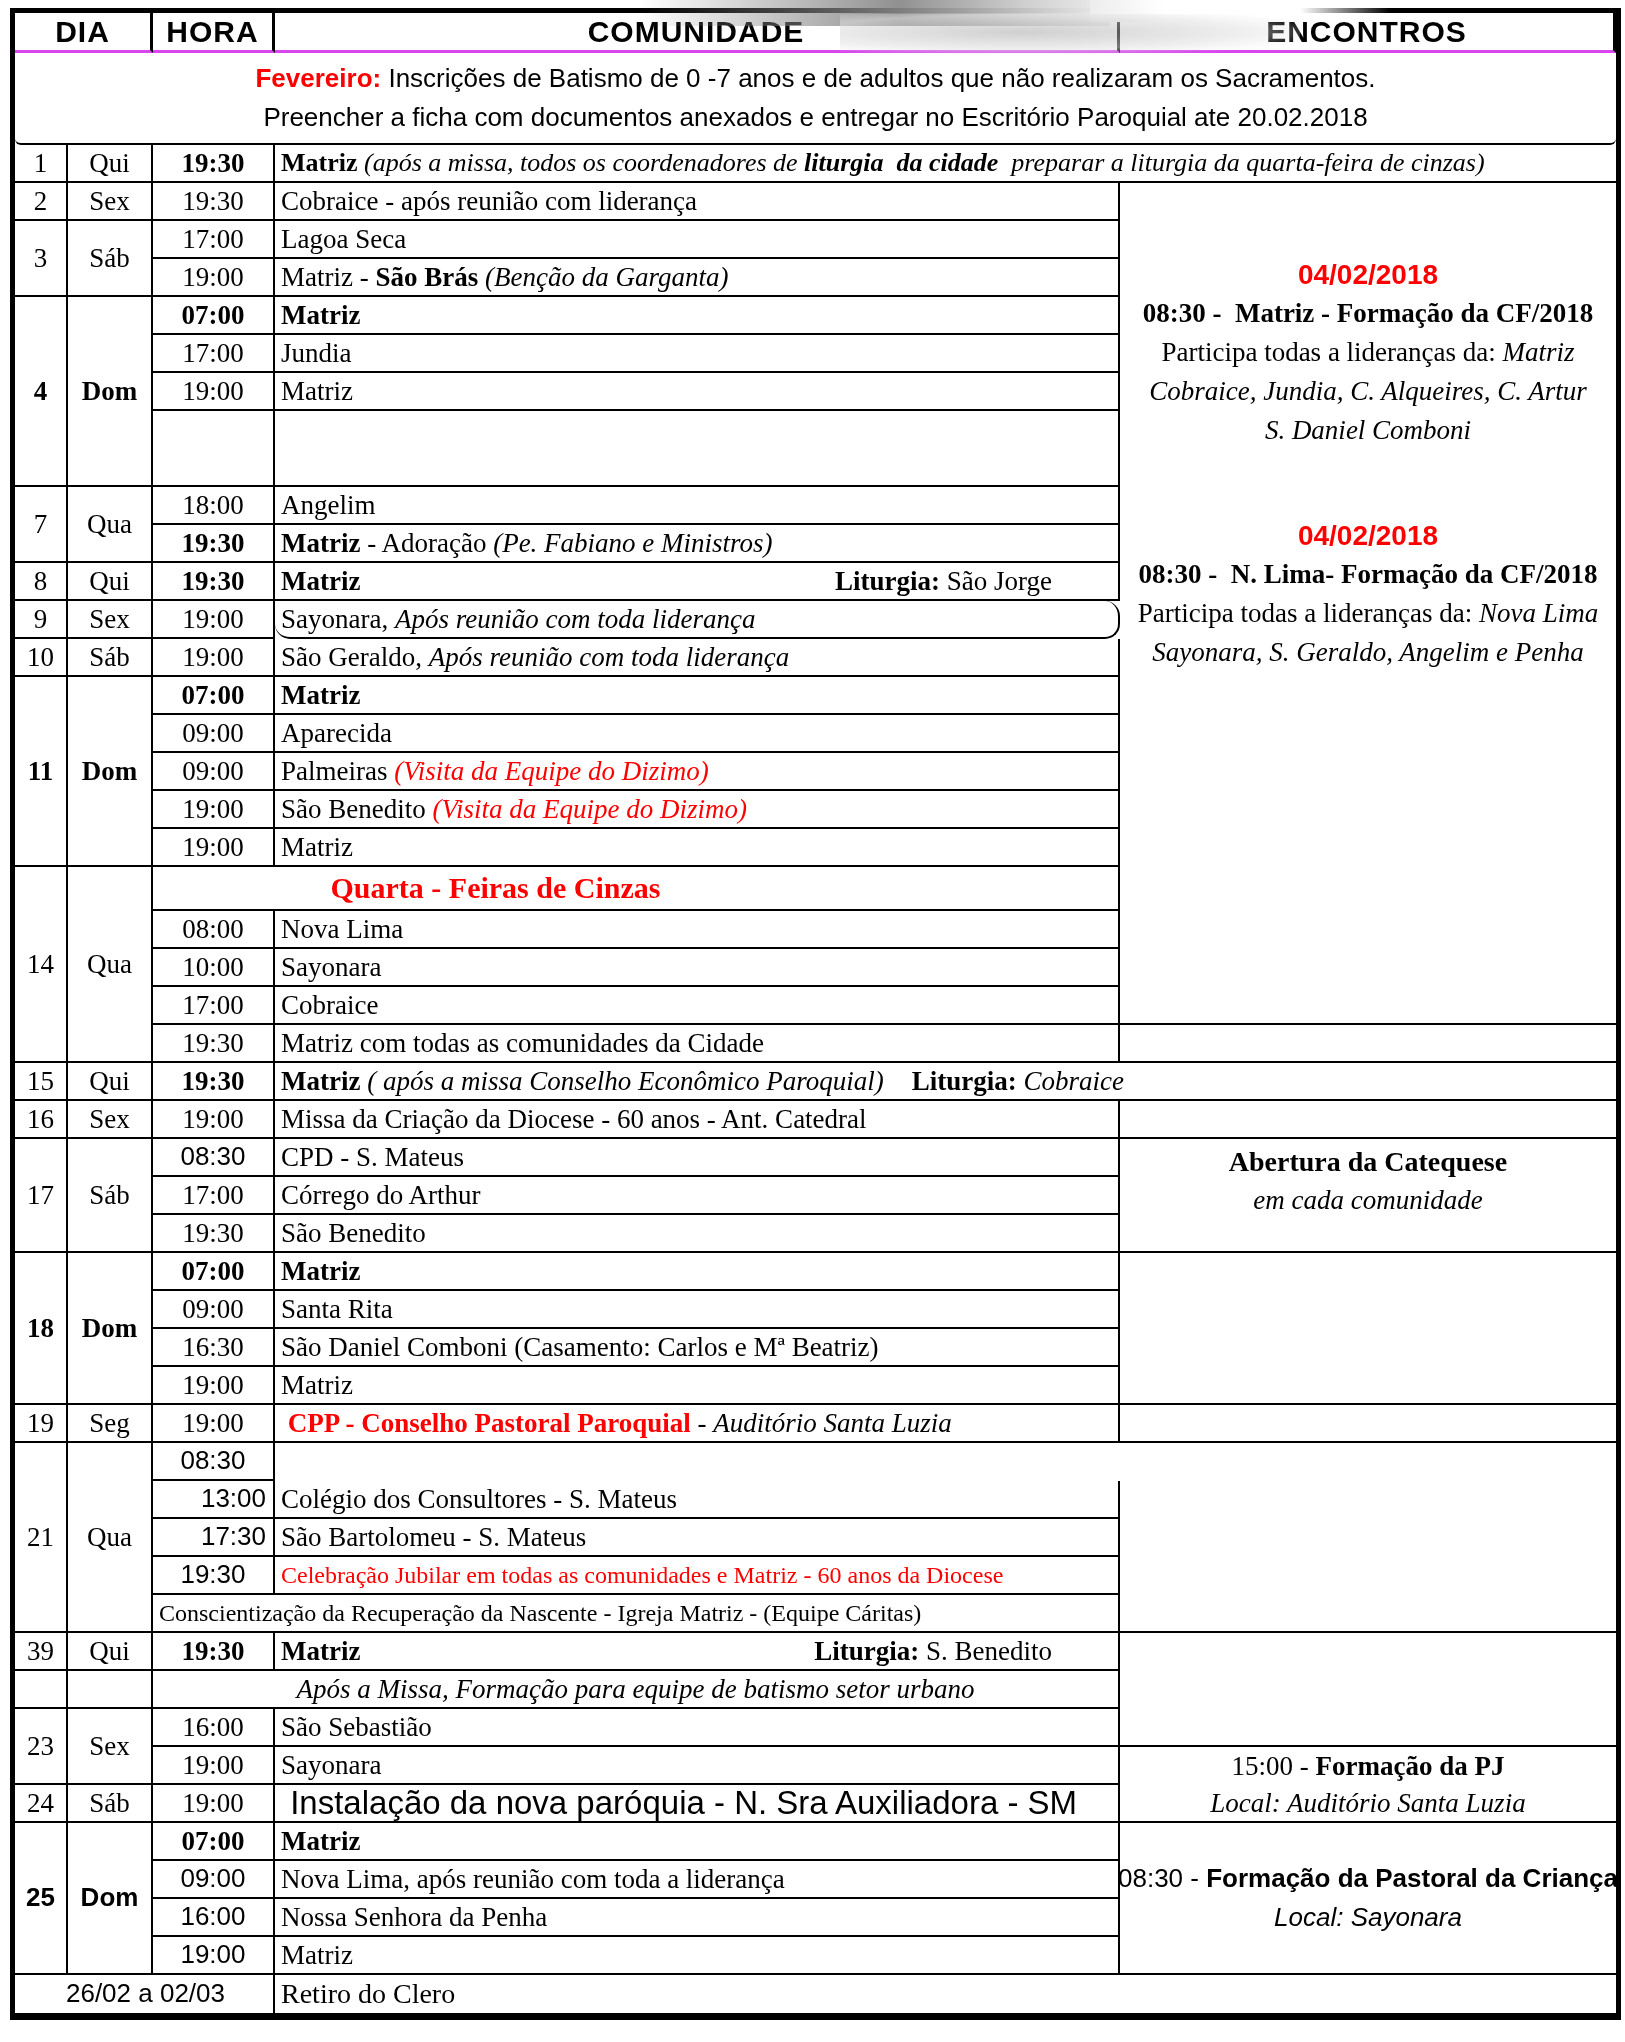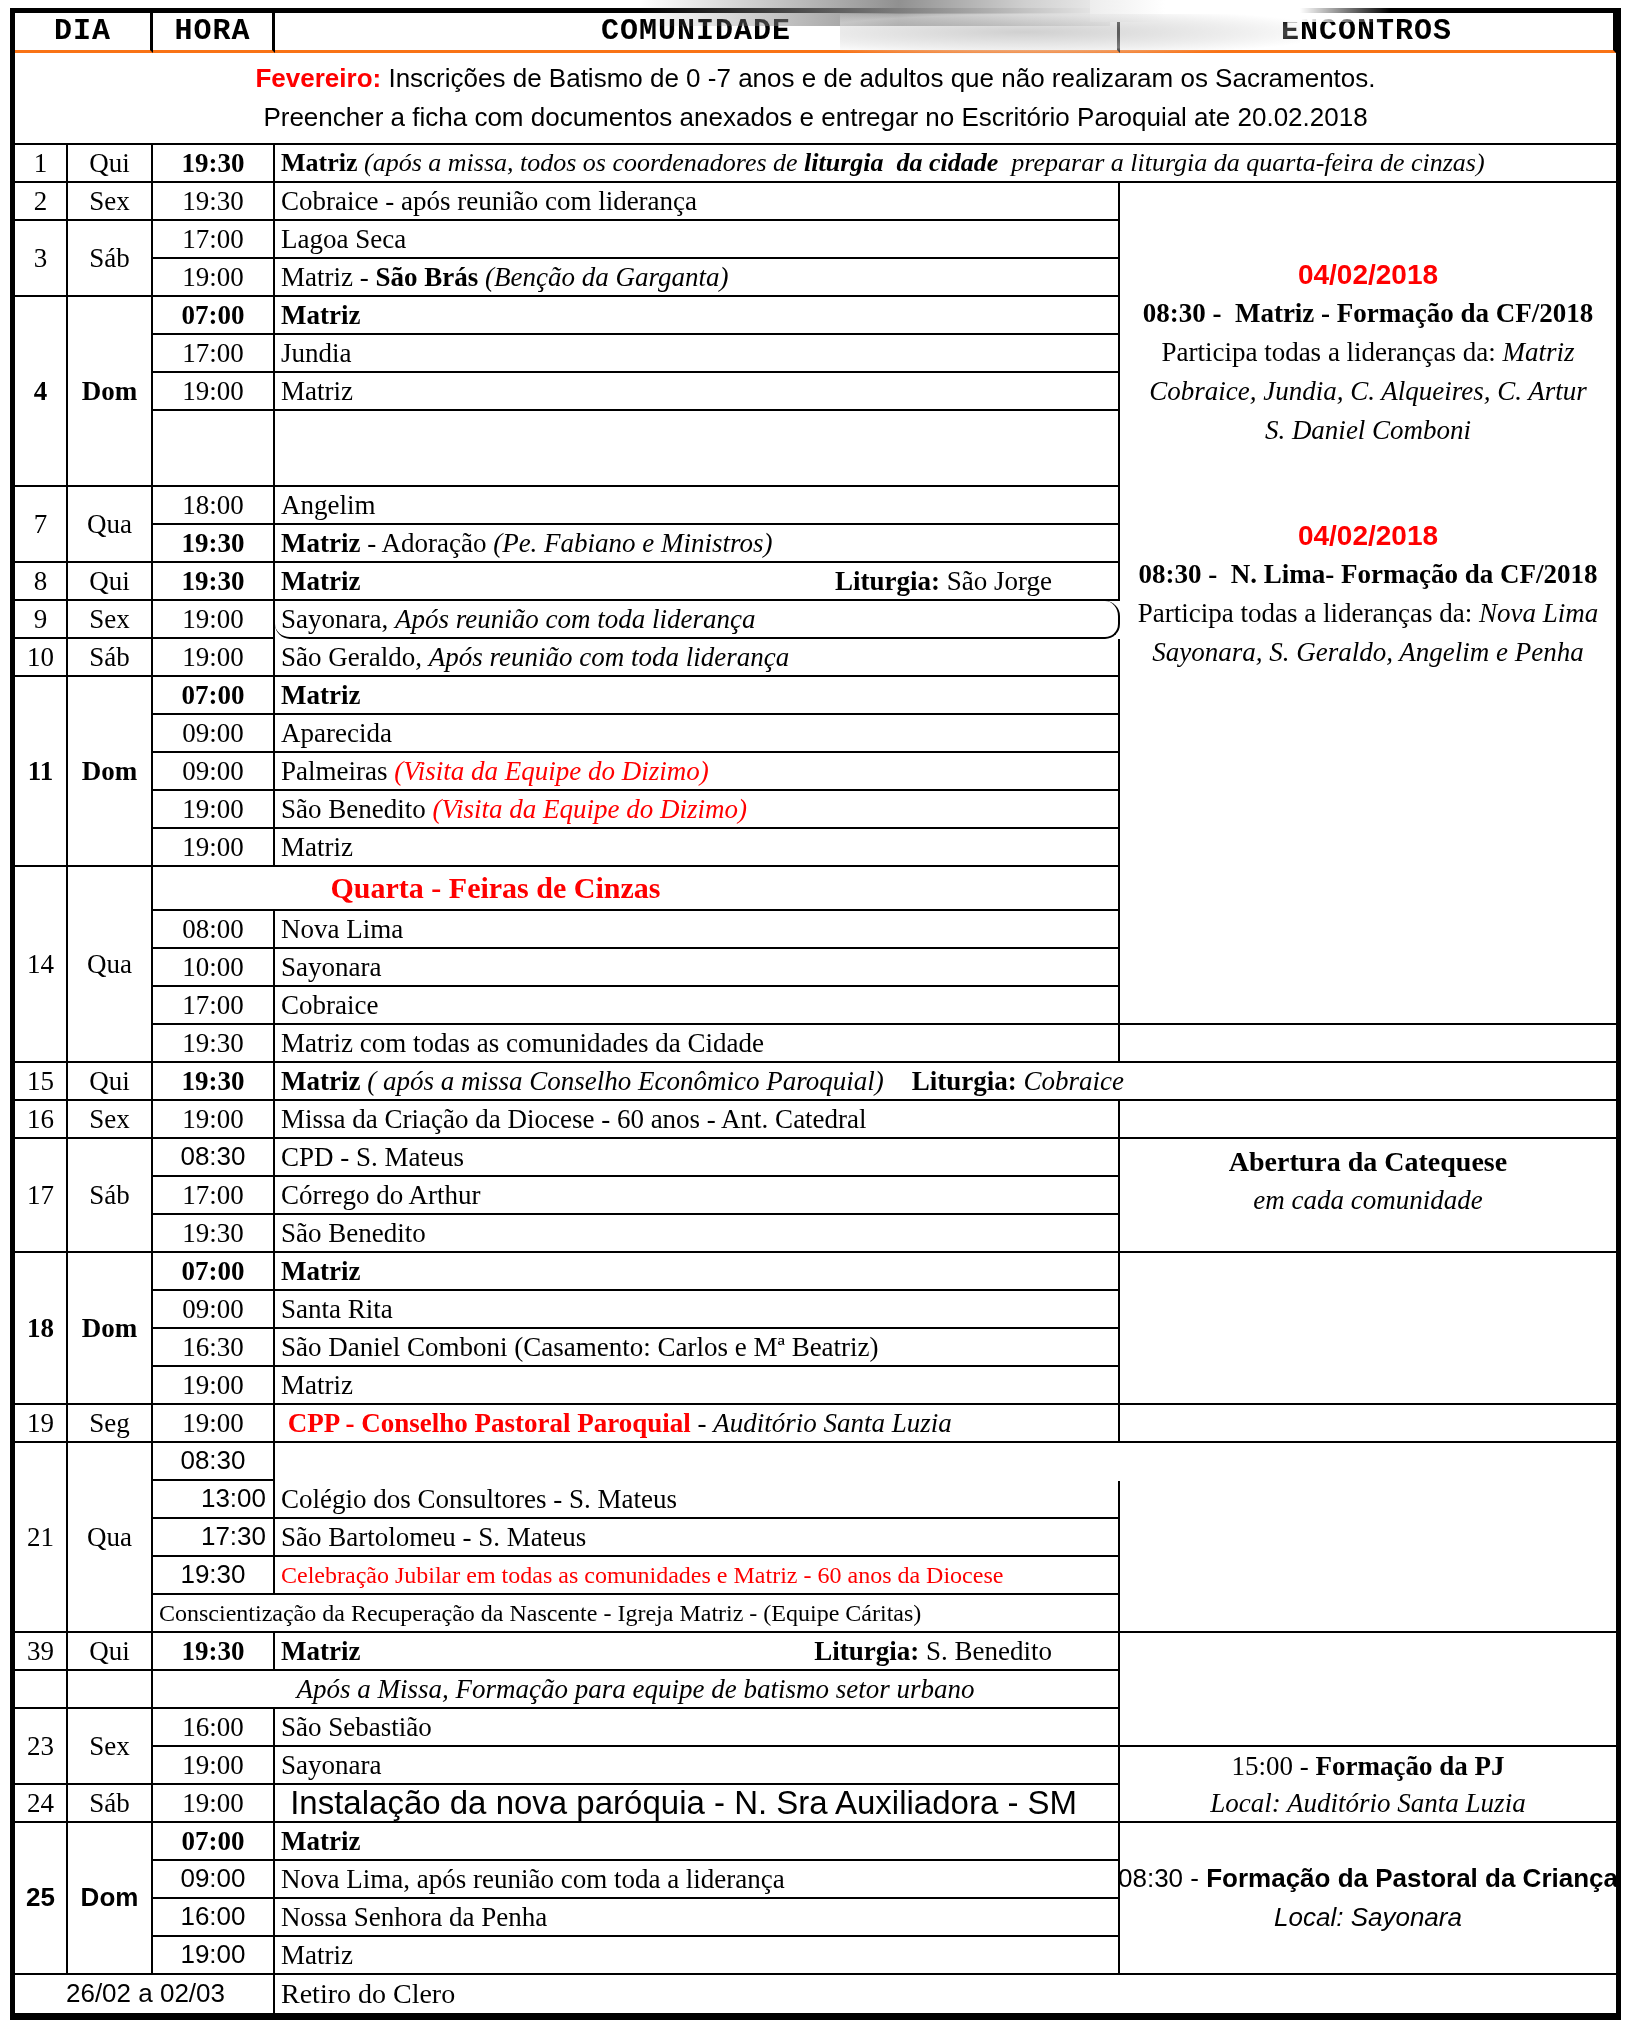--- a/index.html
+++ b/index.html
@@ -22,22 +22,22 @@
     display:flex;flex-direction:column;justify-content:center;
     padding:0 6px;overflow:hidden;
     font-size:27px;line-height:1.12;
   }
   .edge{border-right:none;}
   .ln{display:flex;width:100%;align-items:baseline;white-space:pre;min-height:1em;}
   .ctr .ln{justify-content:center;text-align:center;}
   .rt .ln{justify-content:flex-end;padding-right:1px;}
   .top{justify-content:flex-start;}
   .pt2{padding-top:3px;}
-  .hd{font-family:Liberation Mono, monospace;font-weight:bold;font-size:30px;
-      border-right:3px solid #000;border-bottom:3px solid #f97316;letter-spacing:1px;}
+  .hd{font-family:Liberation Sans, sans-serif;font-weight:bold;font-size:30px;
+      border-right:3px solid #000;border-bottom:3px solid #d946ef;letter-spacing:1px;}
   .notice{font-family:"Liberation Sans","DejaVu Sans",sans-serif;font-size:26px;justify-content:space-evenly;}
   .enc .ln{line-height:39px;}
   
   .b{font-weight:bold;}
   .i{font-style:italic;}
   .red{color:#FF0000;}
   .rdate{color:#FF0000;font-weight:bold;font-family:"Liberation Sans","DejaVu Sans",sans-serif;font-size:28px;}
   .grow{flex:1 1 auto;}
   .sp60{display:inline-block;width:60px;}
   .sp30{display:inline-block;width:28px;}
@@ -70,21 +70,21 @@
       </div>
       <div class="cell hd ctr" style="grid-area: 1 / 3 / 2 / 4;">
         <div class="ln "><span>HORA</span></div>
       </div>
       <div class="cell hd ctr" style="grid-area: 1 / 4 / 2 / 5;">
         <div class="ln "><span>COMUNIDADE</span></div>
       </div>
       <div class="cell hd ctr edge" style="grid-area: 1 / 5 / 2 / 6;">
         <div class="ln "><span>ENCONTROS</span></div>
       </div>
-      <div class="cell notice ctr edge" style="grid-area: 2 / 1 / 3 / 6;">
+      <div class="cell notice ctr edge" style="grid-area: 2 / 1 / 3 / 6; border-radius: 6px;">
         <div class="ln "><span class="b red">Fevereiro:</span><span> Inscrições de Batismo de 0 -7 anos e de adultos que não realizaram os Sacramentos.</span></div>
         <div class="ln "><span>Preencher a ficha com documentos anexados e entregar no Escritório Paroquial ate 20.02.2018</span></div>
       </div>
       <div class="cell ctr" style="grid-area: 3 / 1 / 4 / 2;">
         <div class="ln "><span>1</span></div>
       </div>
       <div class="cell ctr" style="grid-area: 3 / 2 / 4 / 3;">
         <div class="ln "><span>Qui</span></div>
       </div>
       <div class="cell ctr" style="grid-area: 4 / 1 / 5 / 2;">

